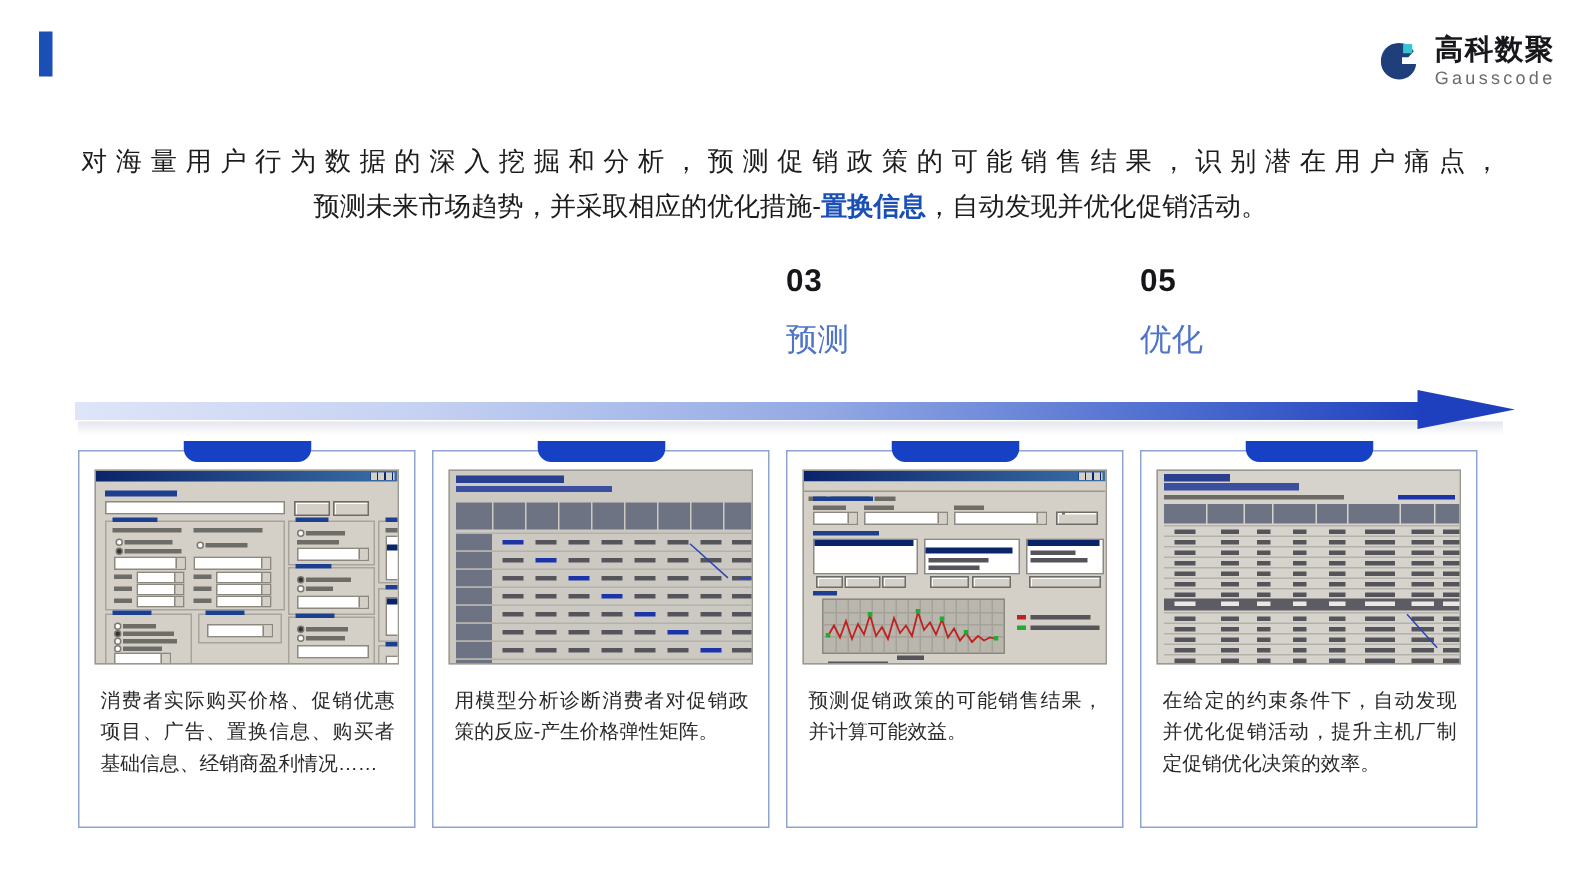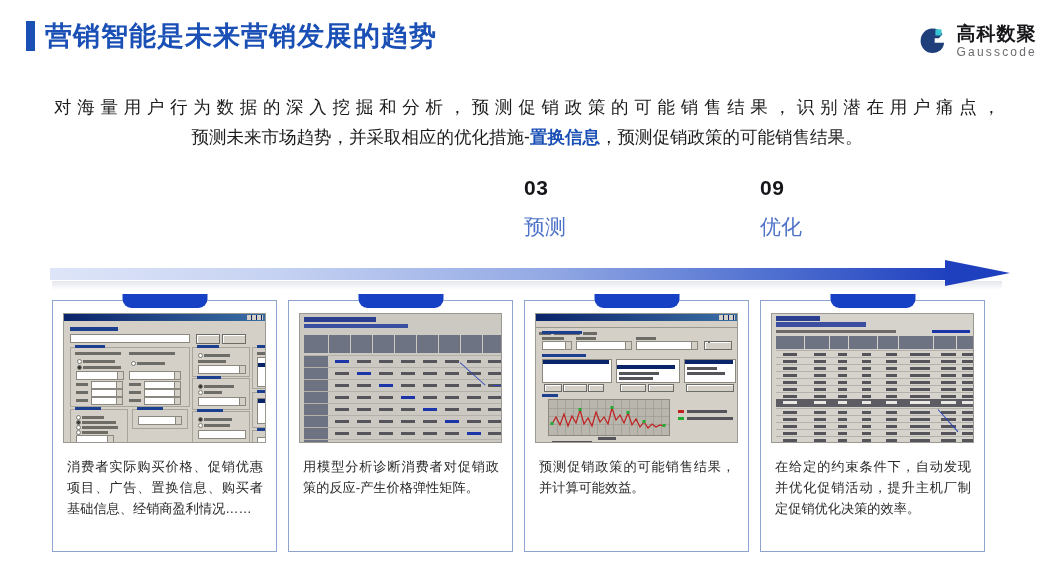--- a/index.html
+++ b/index.html
@@ -126,48 +126,47 @@
   .legend-sw{position:absolute;width:6px;height:3px;}
   .legend-tx{position:absolute;height:3px;background:#55545a;}
 </style>
 </head>
 <body>
 
 <div class="slide">
 
   <div class="header">
     <div class="title-bar"></div>
-    <div class="title-text">营销智能是未来营销发展的趋势</div>
 
     <div class="logo">
       <div class="logo-mark">
         <svg width="30" height="30" viewBox="0 0 30 30" aria-hidden="true">
           <path d="M24.5 8.2A11.6 11.6 0 0 0 14.4 2.6 11.9 11.9 0 0 0 2.6 14.8a11.9 11.9 0 0 0 11.9 12.2c6.4 0 11-4.3 11.6-10.3h-9.4v-4.5h4.2z" fill="#1f3f7a"></path>
           <rect x="17.4" y="3.4" width="6.1" height="6.1" fill="#36c6d3"></rect>
         </svg>
       </div>
       <div class="logo-text">
         <div class="logo-cn">高科数聚</div>
         <div class="logo-en">Gausscode</div>
       </div>
     </div>
   </div>
 
   <div class="para">
     <span class="l1">对海量用户行为数据的深入挖掘和分析，预测促销政策的可能销售结果，识别潜在用户痛点，</span>
-    <span class="l2"><span>预测未来市场趋势，并采取相应的优化措施-</span><span class="hl">置换信息</span><span>，预测促销政策的可能销售结果。</span></span>
+    <span class="l2"><span>预测未来市场趋势，并采取相应的优化措施-</span><span class="hl">置换信息</span><span>，自动发现并优化促销活动。</span></span>
   </div>
 
   <div class="steps">
     <div class="step" style="left:524px;">
       <div class="step-num">03</div>
       <div class="step-label">预测</div>
     </div>
     <div class="step" style="left:760px;">
-      <div class="step-num">09</div>
+      <div class="step-num">05</div>
       <div class="step-label">优化</div>
     </div>
   </div>
 
   <div class="arrow-wrap">
     <div class="arrow-shadow"></div>
     <div class="arrow-shaft"></div>
     <div class="arrow-head"></div>
   </div>
 

